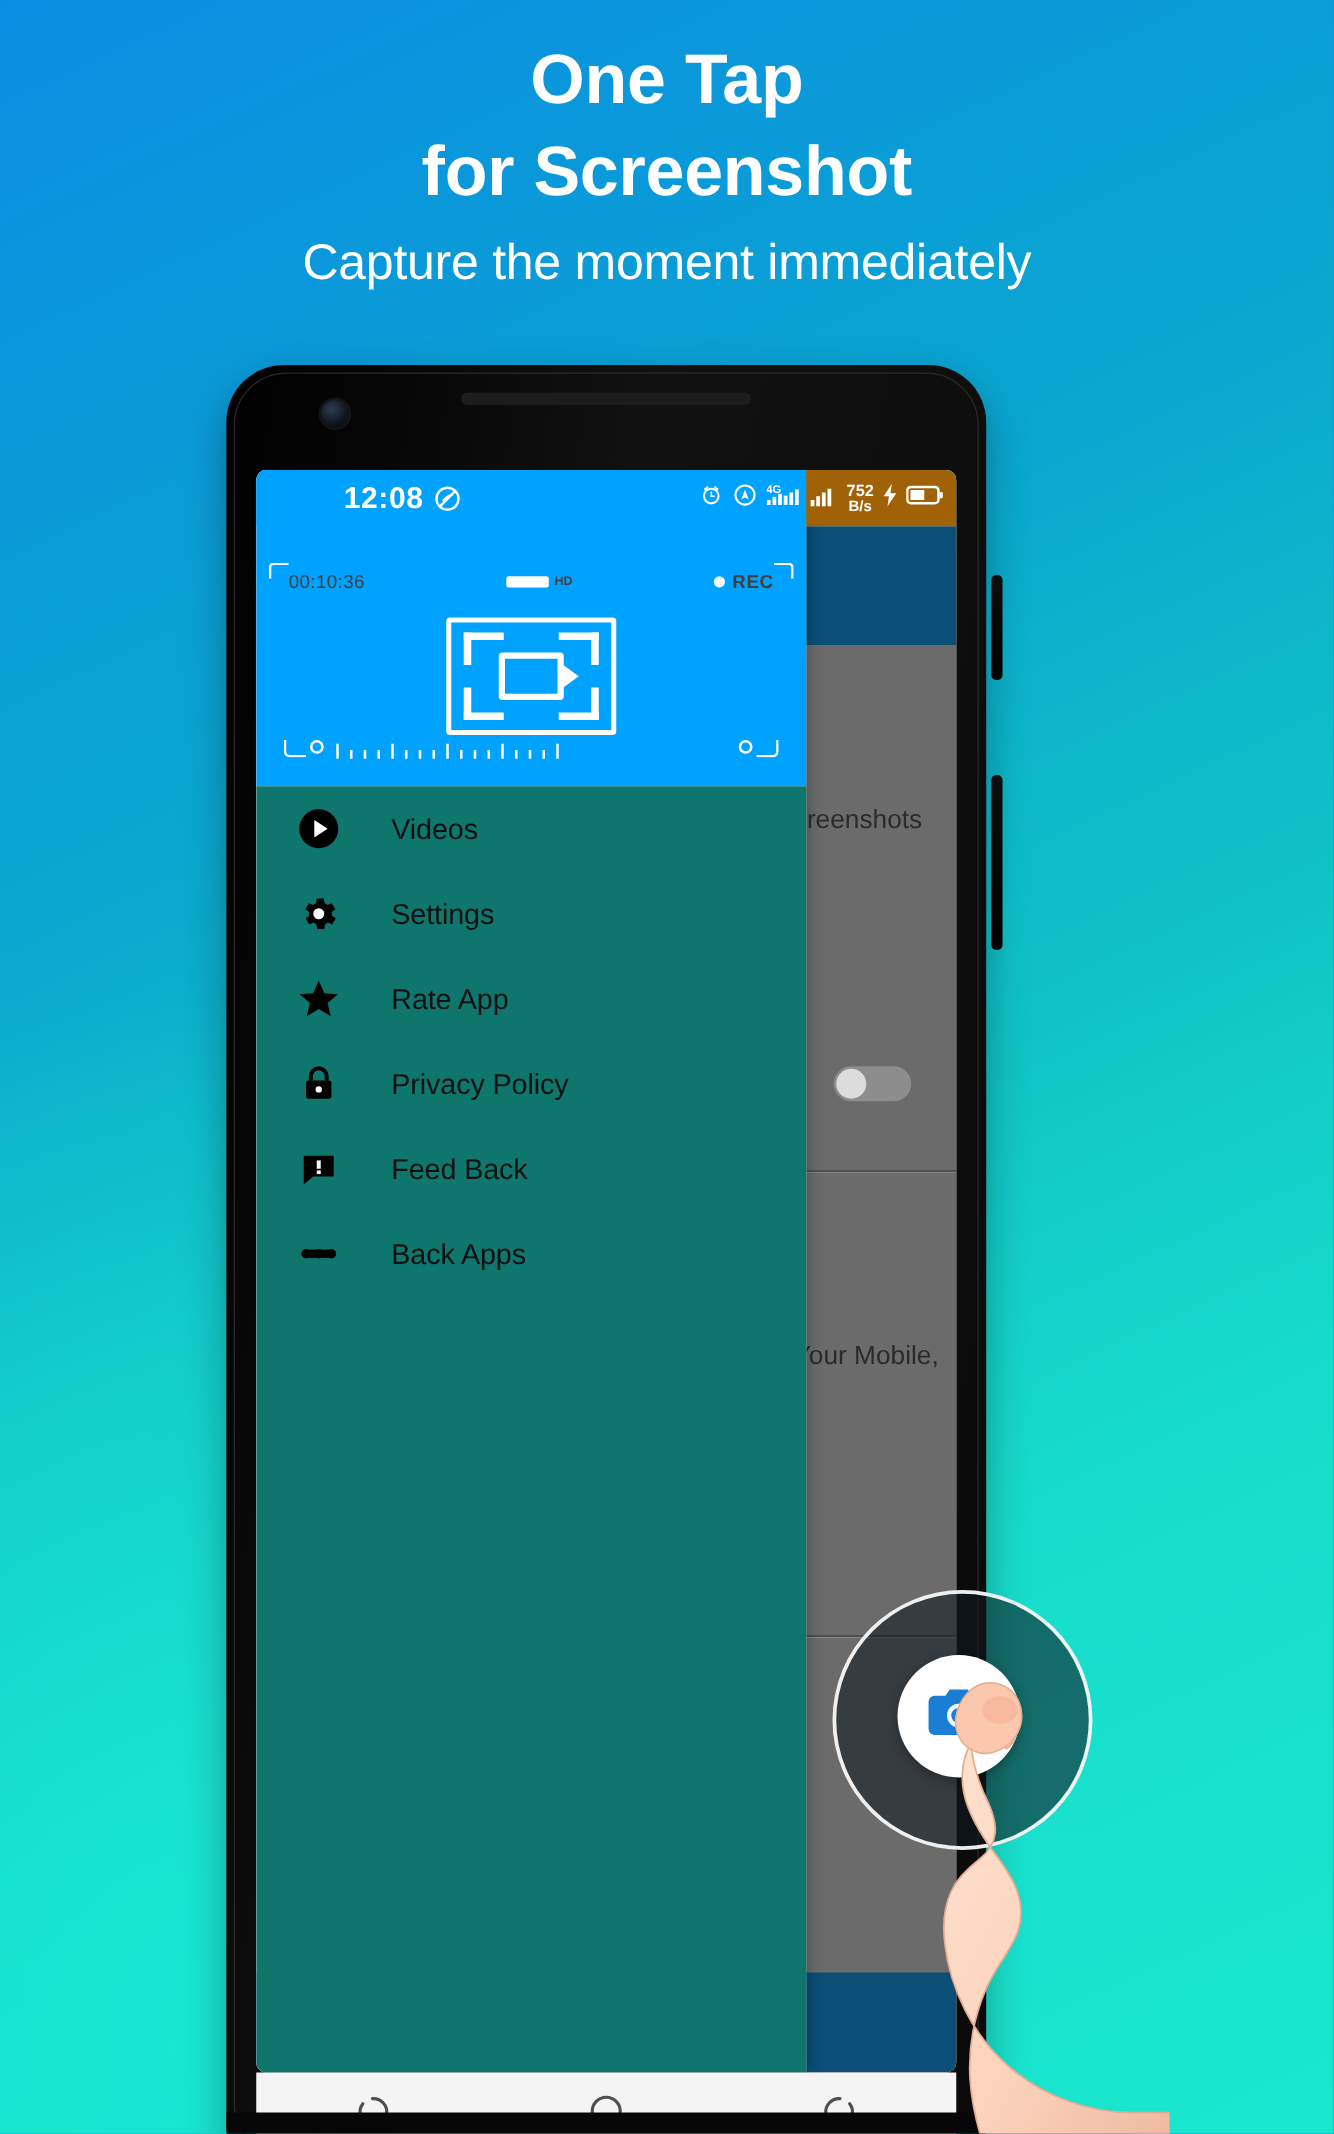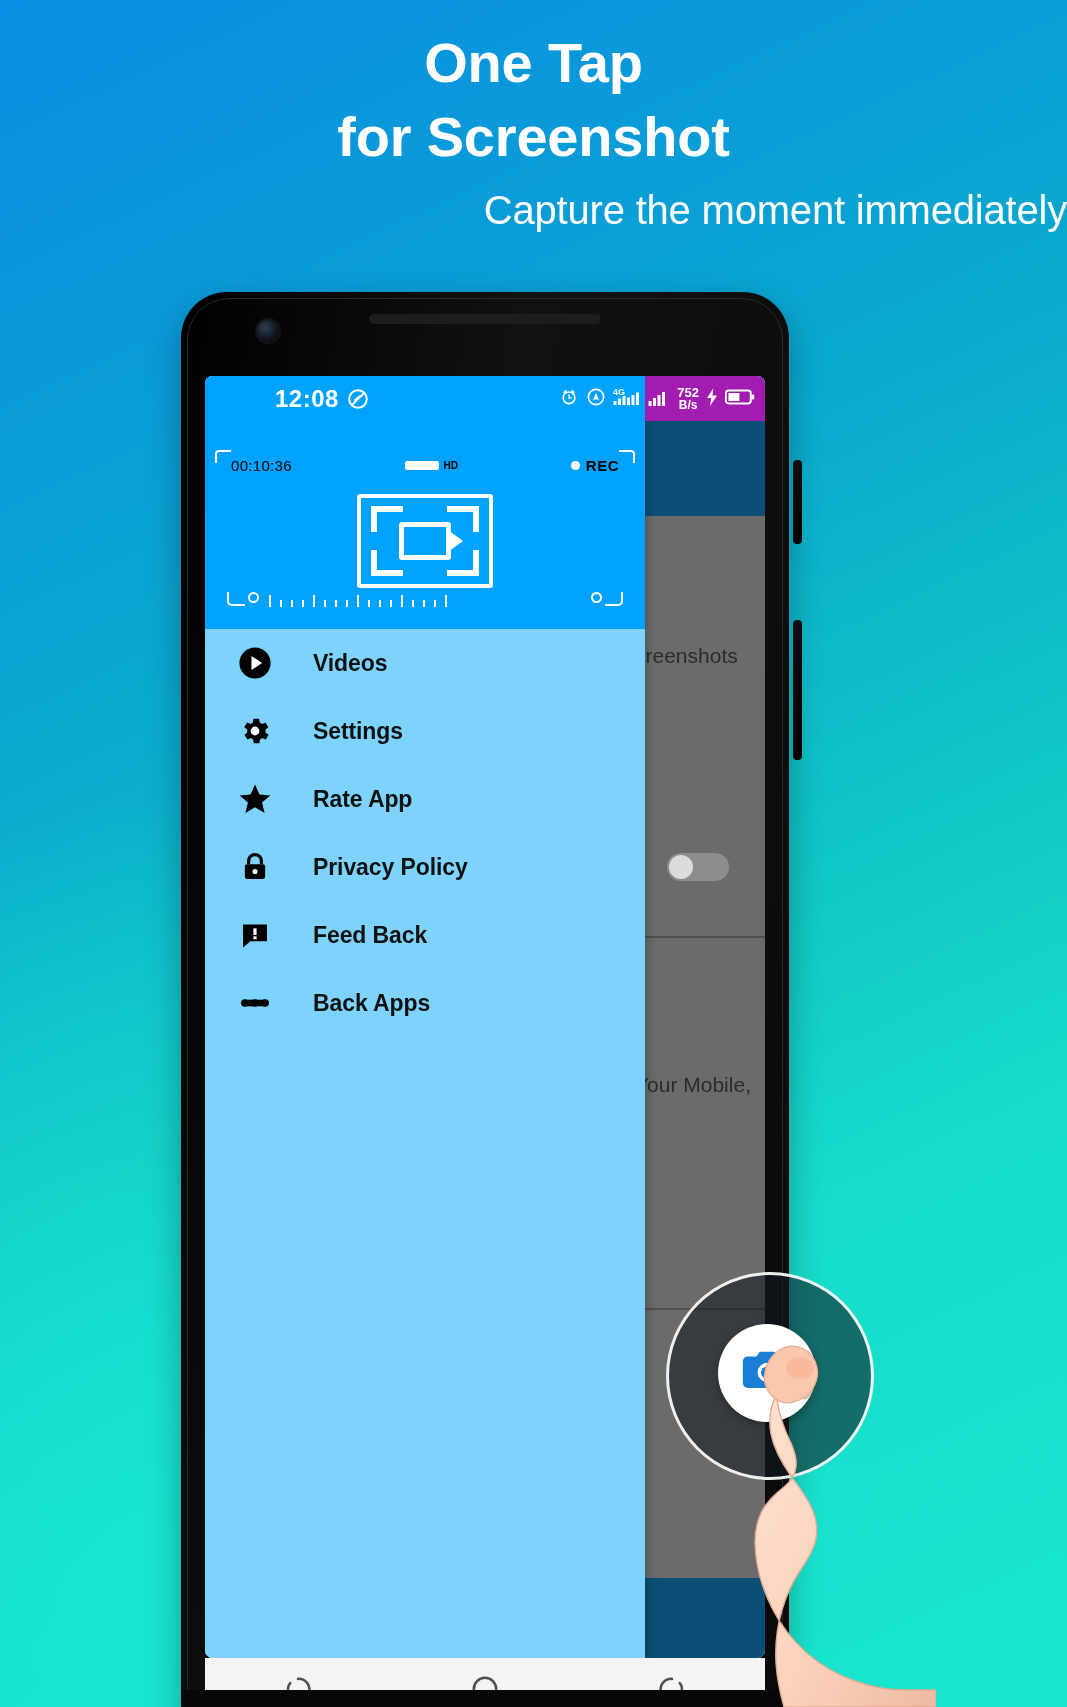--- a/index.html
+++ b/index.html
@@ -18,21 +18,21 @@
   
   .headline{
     position:absolute;left:0;right:0;top:26px;text-align:center;
     color:#ffffff;
   }
   .headline .l1,.headline .l2{
     display:block;font-size:56px;line-height:1.32;font-weight:bold;
     letter-spacing:-0.2px;
   }
   .subhead{
-    position:absolute;left:0;right:0;top:188px;text-align:right;
+    position:absolute;left:0;right:0;top:188px;text-align:center;
     color:#ffffff;font-size:40px;font-weight:normal;letter-spacing:-0.2px;
   }
 
   
   .phone{
     position:absolute;left:181px;top:292px;width:608px;height:1440px;
     background:linear-gradient(100deg,#000 0%,#111 40%,#0a0a0a 100%);
     border-radius:46px 46px 30px 30px;
     box-shadow:0 14px 34px rgba(0,0,0,.30);
     overflow:hidden;
@@ -76,39 +76,39 @@
   .bg-bottom-blue{position:absolute;left:0;right:0;bottom:0;height:80px;background:#0b4f76;}
 
   
   .statusbar{
     position:absolute;left:0;top:0;width:440px;height:45px;background:#00a2ff;
     display:flex;align-items:center;color:#fff;z-index:5;
   }
   .sb-time{font-size:24px;font-weight:bold;margin-left:70px;letter-spacing:.5px;}
   .sb-noscreen{margin-left:8px;display:inline-flex;}
   .statusbar-right{
-    position:absolute;left:440px;top:0;right:0;height:45px;background:#a21caf;
+    position:absolute;left:440px;top:0;right:0;height:45px;background:#a16207;
     display:flex;align-items:center;justify-content:flex-end;padding-right:10px;
     color:#fff;z-index:6;gap:7px;
   }
   .net-speed{font-size:13px;font-weight:bold;line-height:1.0;text-align:center;}
   .net-speed .n{display:block;}
   .net-speed .u{display:block;font-size:12px;}
 
   
   .drawer{
     position:absolute;left:0;top:0;width:440px;height:100%;
     background:#fafafa;z-index:4;box-shadow:2px 0 10px rgba(0,0,0,.25);
   }
   .drawer-header{
     position:relative;width:100%;height:253px;background:#00a2ff;overflow:hidden;
   }
   .rec-row{
     position:absolute;left:22px;right:22px;top:78px;height:22px;
-    display:flex;align-items:center;justify-content:space-between;color:#000000;
+    display:flex;align-items:center;justify-content:space-between;color:#404040;
   }
   .rec-time{font-size:15px;letter-spacing:.3px;position:relative;padding-left:4px;}
   .corner-tl{position:absolute;left:-12px;top:-7px;width:14px;height:11px;
     border-left:2px solid #fff;border-top:2px solid #fff;border-radius:4px 0 0 0;}
   .hd-group{display:flex;align-items:center;gap:5px;}
   .hd-bar{width:34px;height:9px;background:#fff;border-radius:2px;}
   .hd-text{font-size:10px;font-weight:bold;}
   .rec-group{display:flex;align-items:center;gap:6px;position:relative;padding-right:4px;}
   .rec-dot{width:9px;height:9px;border-radius:50%;background:#fff;}
   .rec-text{font-size:15px;font-weight:bold;letter-spacing:.5px;}
@@ -142,21 +142,21 @@
   .ruler-l::after{content:"";position:absolute;right:4px;bottom:3px;width:7px;height:7px;
     border:2px solid #fff;border-radius:50%;}
   .ruler-r::before{content:"";position:absolute;right:0;bottom:0;width:16px;height:12px;
     border-right:2px solid #fff;border-bottom:2px solid #fff;border-radius:0 0 5px 0;}
   .ruler-r::after{content:"";position:absolute;left:4px;bottom:3px;width:7px;height:7px;
     border:2px solid #fff;border-radius:50%;}
   .ticks{flex:1;height:16px;margin:0 6px;position:relative;}
   .ticks .tk{position:absolute;bottom:0;width:2px;background:#fff;}
 
   
-  .menu{position:absolute;left:0;right:0;top:253px;bottom:0;background:#7dd3fc;font-weight:bold;}
+  .menu{position:absolute;left:0;right:0;top:253px;bottom:0;background:#0f766e;}
   .menu-item{
     display:flex;align-items:center;height:68px;padding:0 0 0 24px;
     cursor:pointer;
   }
   .mi-icon{
     width:52px;min-width:52px;height:52px;display:flex;align-items:center;justify-content:center;
     color:#000;
   }
   .mi-label{font-size:23px;color:#111;margin-left:32px;letter-spacing:-.1px;}
 

